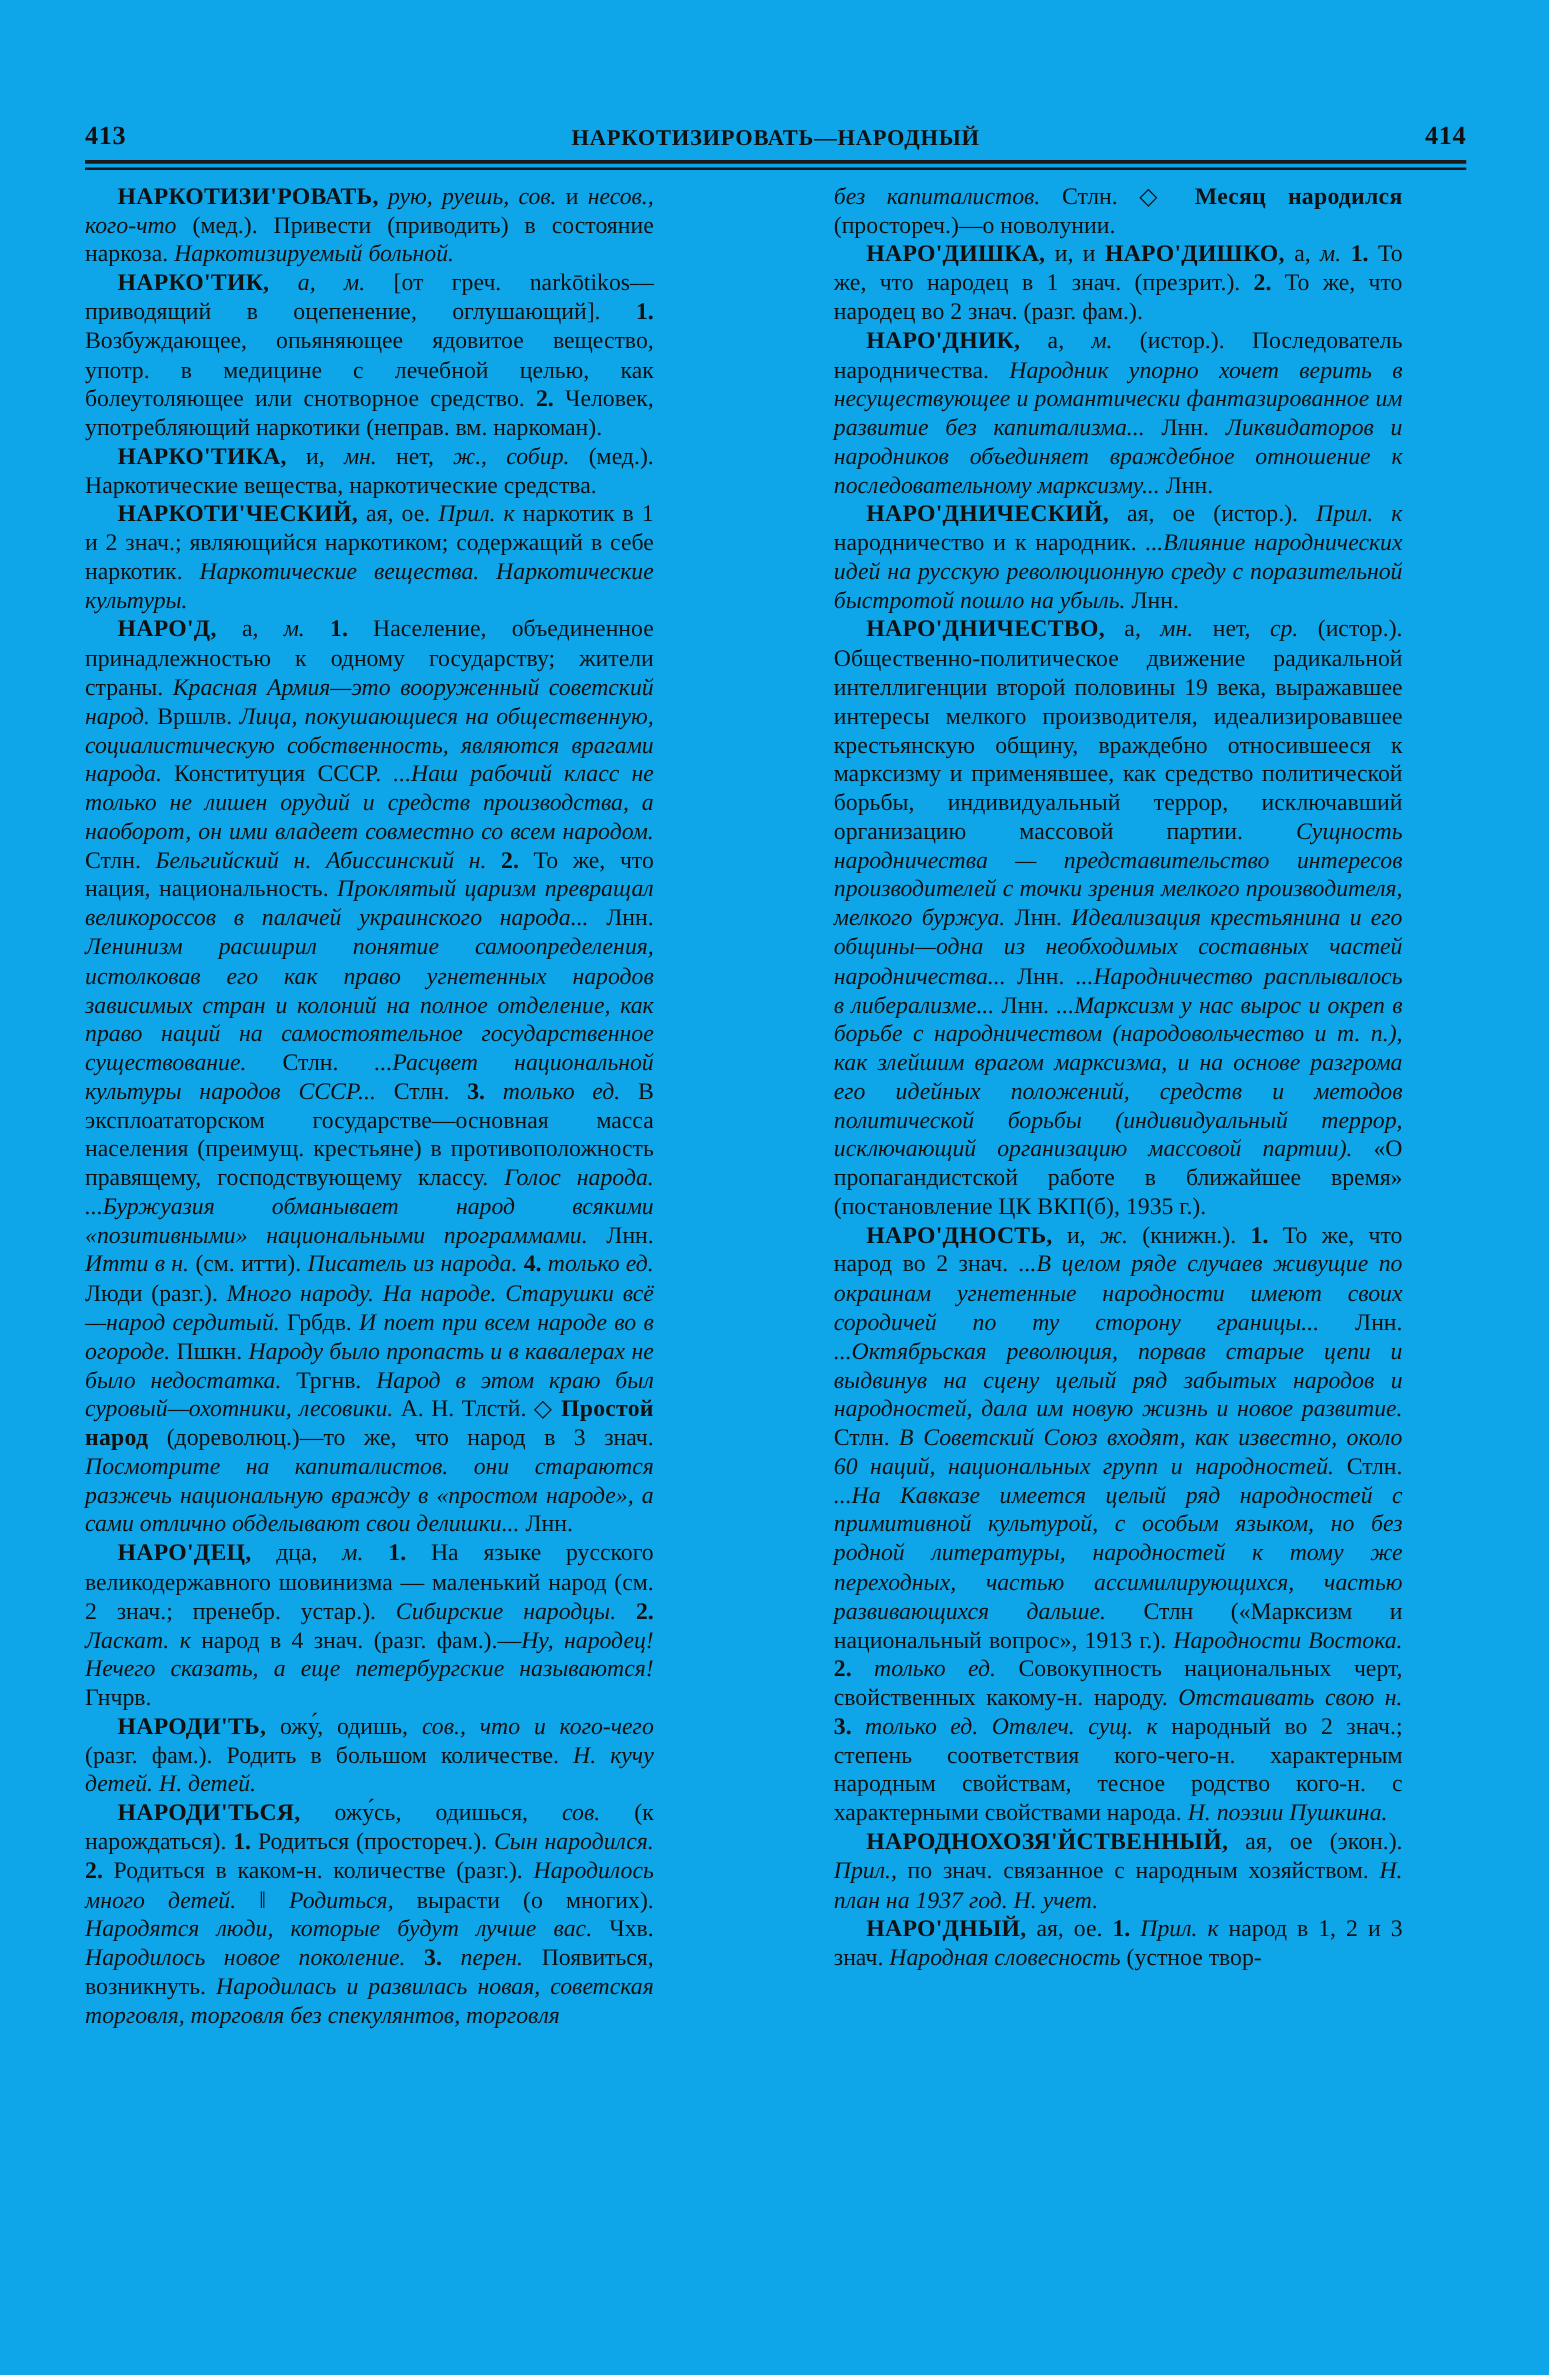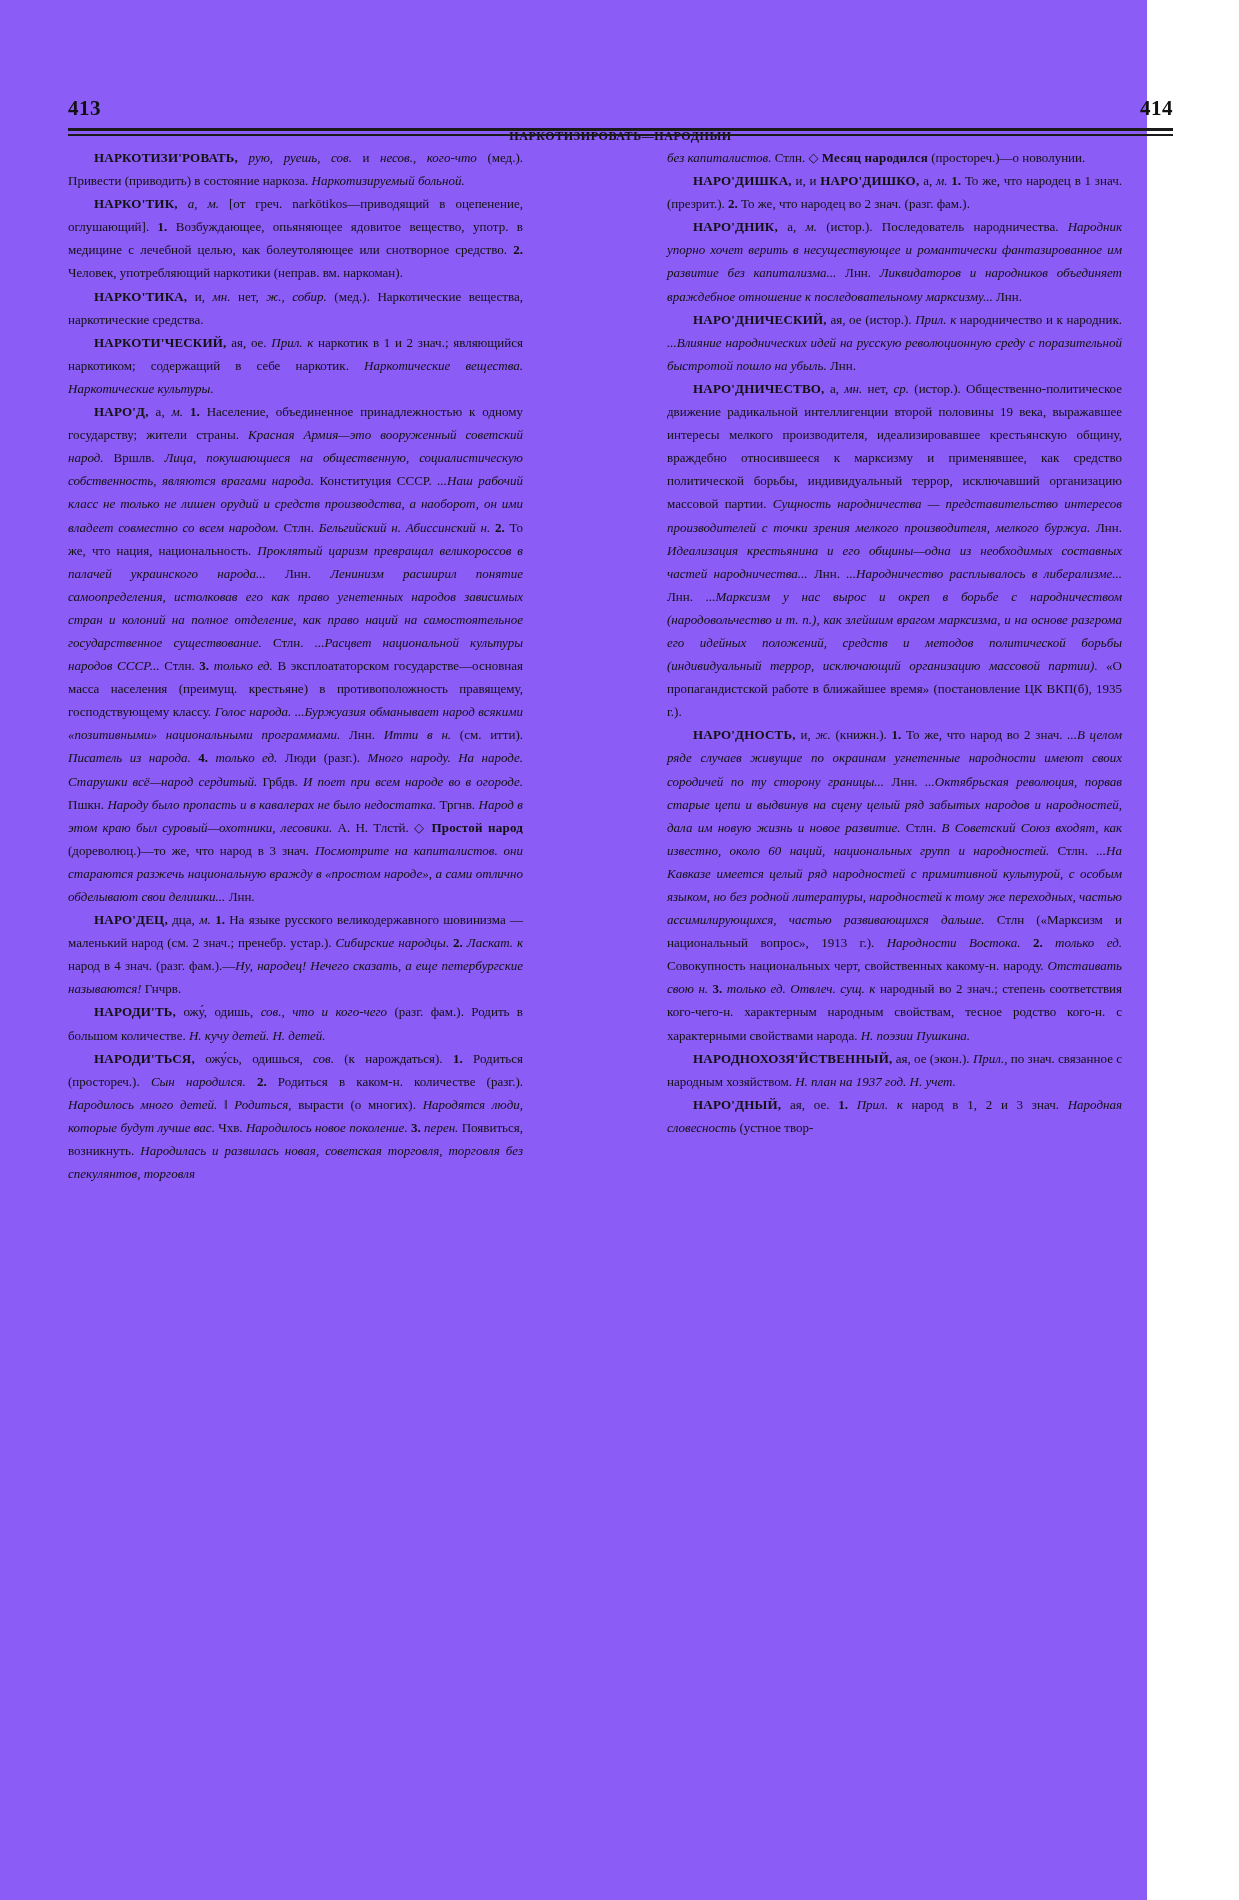--- a/index.html
+++ b/index.html
@@ -11,23 +11,23 @@
     width: 1239px;
     height: 1900px;
     font-family: "Liberation Serif", "DejaVu Serif", serif;
     color: #111111;
     position: relative;
     overflow: hidden;
   }
   .page {
     position: absolute;
     left: 0; top: 0;
-    width: 1147px;
+    width: 1239px;
     height: 1900px;
-    background: #8b5cf6;
+    background: #0ea5e9;
   }
   
   .header-row {
     position: absolute;
     left: 68px;
     top: 96px;
     width: 1105px;
     height: 30px;
   }
   .folio {
@@ -38,23 +38,22 @@
     letter-spacing: 0.5px;
   }
   .folio-left  { left: 0; }
   .folio-right { right: 0; text-align: right; }
   .running-head {
     position: absolute;
     left: 0; right: 0;
     top: 4px;
     text-align: center;
     font-weight: bold;
-    font-size: 12px;
+    font-size: 18px;
     letter-spacing: 0.6px;
-    margin-top: 29px;
   }
   .rule {
     position: absolute;
     left: 68px;
     width: 1105px;
     background: #1a1a1a;
   }
   .rule-thick { top: 128px; height: 3px; }
   .rule-thin  { top: 134px; height: 1.5px; }
 
@@ -63,21 +62,21 @@
     position: absolute;
     left: 68px;
     top: 146px;
     width: 1105px;
     height: 1700px;
   }
   .col {
     position: absolute;
     top: 0;
     width: 455px;
-    font-size: 13px;
+    font-size: 19px;
     line-height: 23.1px;
     text-align: justify;
     text-justify: inter-word;
     hyphens: manual;
   }
   .col-left  { left: 0px; }
   .col-right { left: 599px; }
 
   .col p {
     margin: 0;

